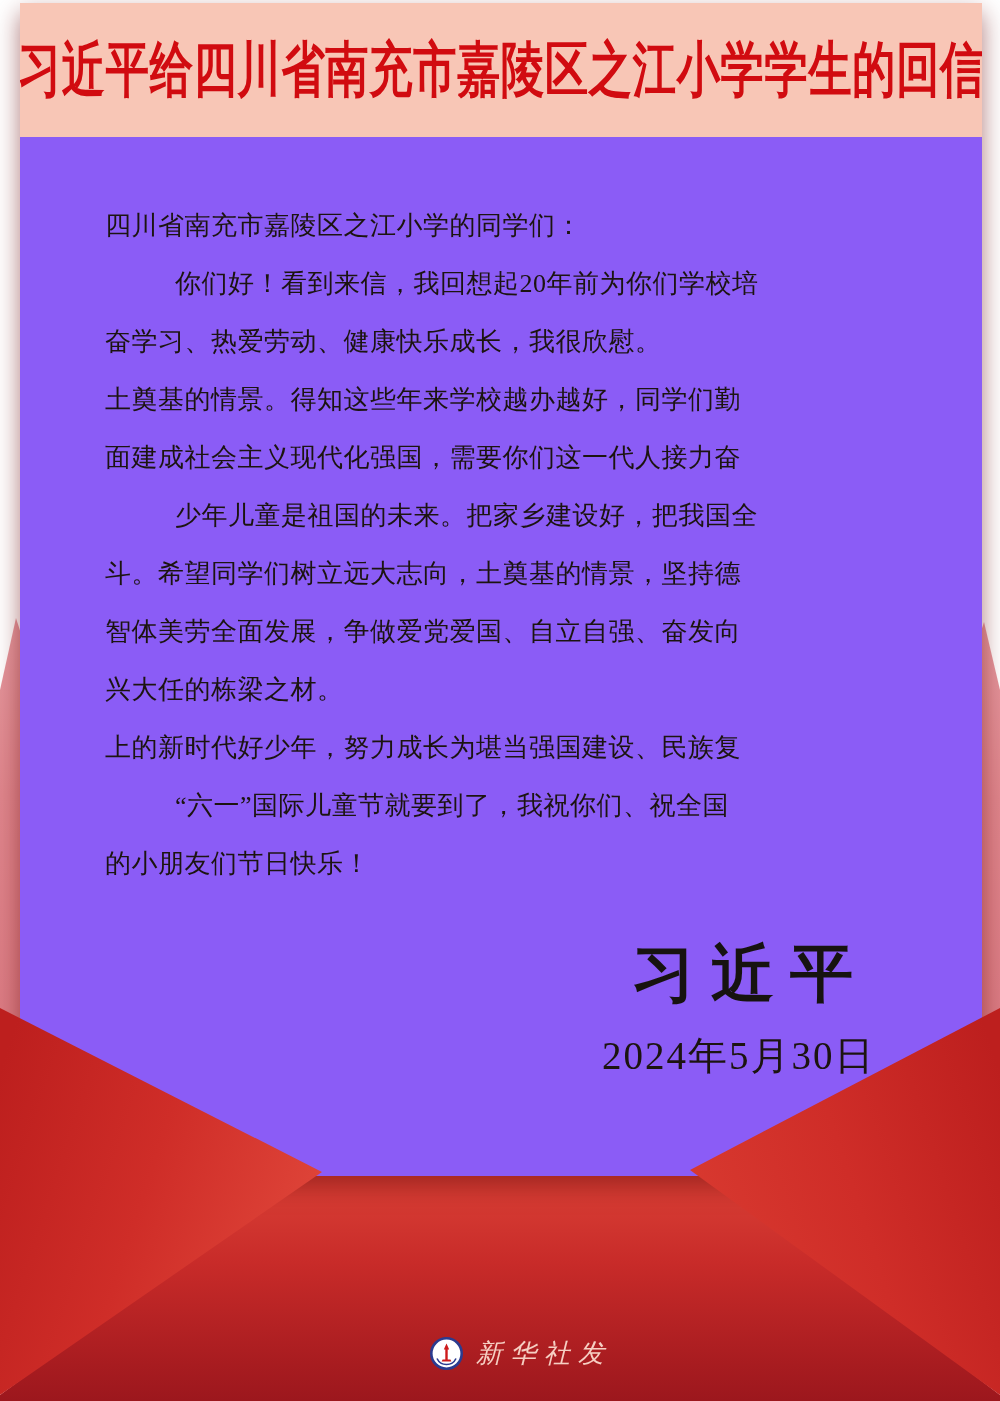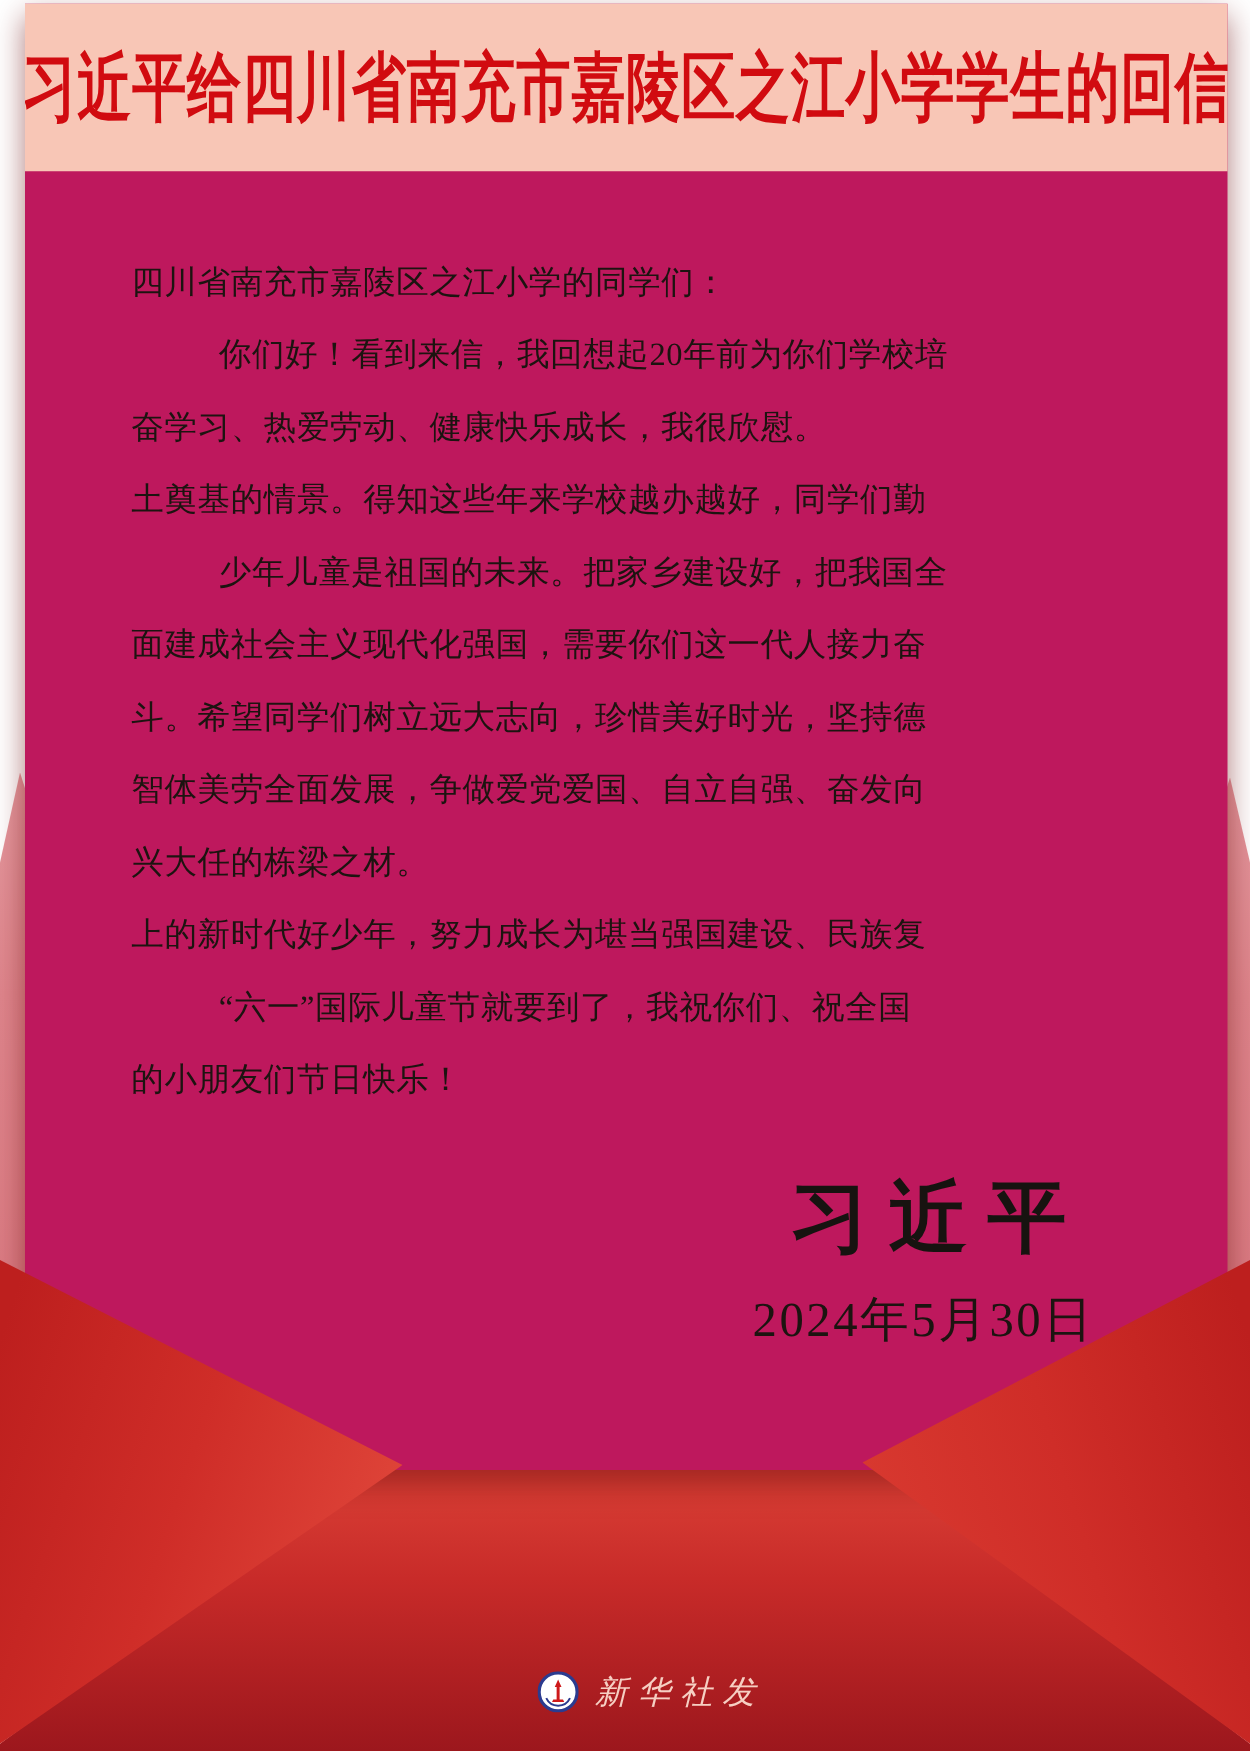--- a/index.html
+++ b/index.html
@@ -42,21 +42,21 @@
   .flap-right-tri {
     left:668px; width:332px;
     background:linear-gradient(252deg,#bd1f1e 5%,#cf2d28 45%,#d93a30 85%);
     clip-path:polygon(332px 8px, 22px 170px, 332px 395px);
   }
 
   
   .paper {
     position:absolute; z-index:3;
     left:20px; top:3px; width:962px; height:1173px;
-    background:#be185d;
+    background:#8b5cf6;
     border-radius:0 0 36px 36px;
     box-shadow:0 10px 24px rgba(110,15,15,.55);
   }
   .banner {
     width:100%; height:134px;
     background:#f8c6b6;
     display:flex; align-items:center; justify-content:center;
     overflow:hidden;
   }
   .banner .title {
@@ -112,23 +112,23 @@
 <div class="paper">
   <div class="banner">
     <div class="title">习近平给四川省南充市嘉陵区之江小学学生的回信</div>
   </div>
 
   <div class="letter-text">
     <div class="line">四川省南充市嘉陵区之江小学的同学们：</div>
     <div class="line indent">你们好！看到来信，我回想起20年前为你们学校培</div>
     <div class="line">奋学习、热爱劳动、健康快乐成长，我很欣慰。</div>
     <div class="line">土奠基的情景。得知这些年来学校越办越好，同学们勤</div>
+    <div class="line">面建成社会主义现代化强国，需要你们这一代人接力奋</div>
     <div class="line indent">少年儿童是祖国的未来。把家乡建设好，把我国全</div>
-    <div class="line">面建成社会主义现代化强国，需要你们这一代人接力奋</div>
-    <div class="line">斗。希望同学们树立远大志向，珍惜美好时光，坚持德</div>
+    <div class="line">斗。希望同学们树立远大志向，土奠基的情景，坚持德</div>
     <div class="line">智体美劳全面发展，争做爱党爱国、自立自强、奋发向</div>
     <div class="line">兴大任的栋梁之材。</div>
     <div class="line">上的新时代好少年，努力成长为堪当强国建设、民族复</div>
     <div class="line indent">“六一”国际儿童节就要到了，我祝你们、祝全国</div>
     <div class="line">的小朋友们节日快乐！</div>
   </div>
 
   <div class="signature">习近平</div>
   <div class="dateline">2024年5月30日</div>
 </div>

